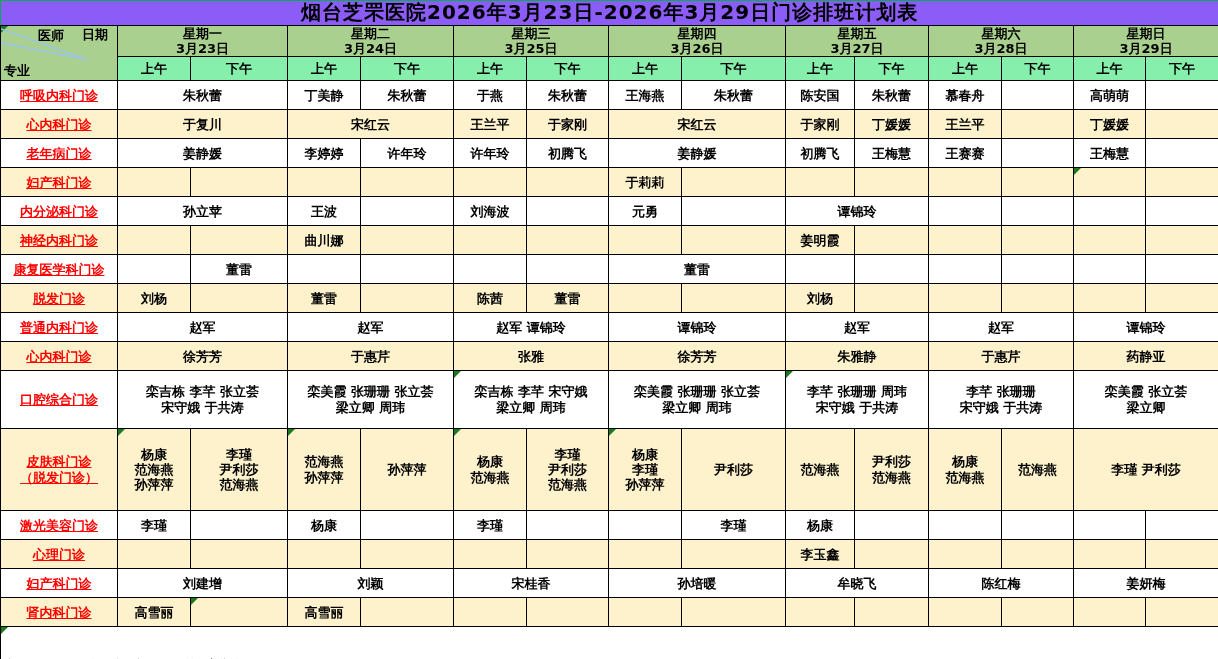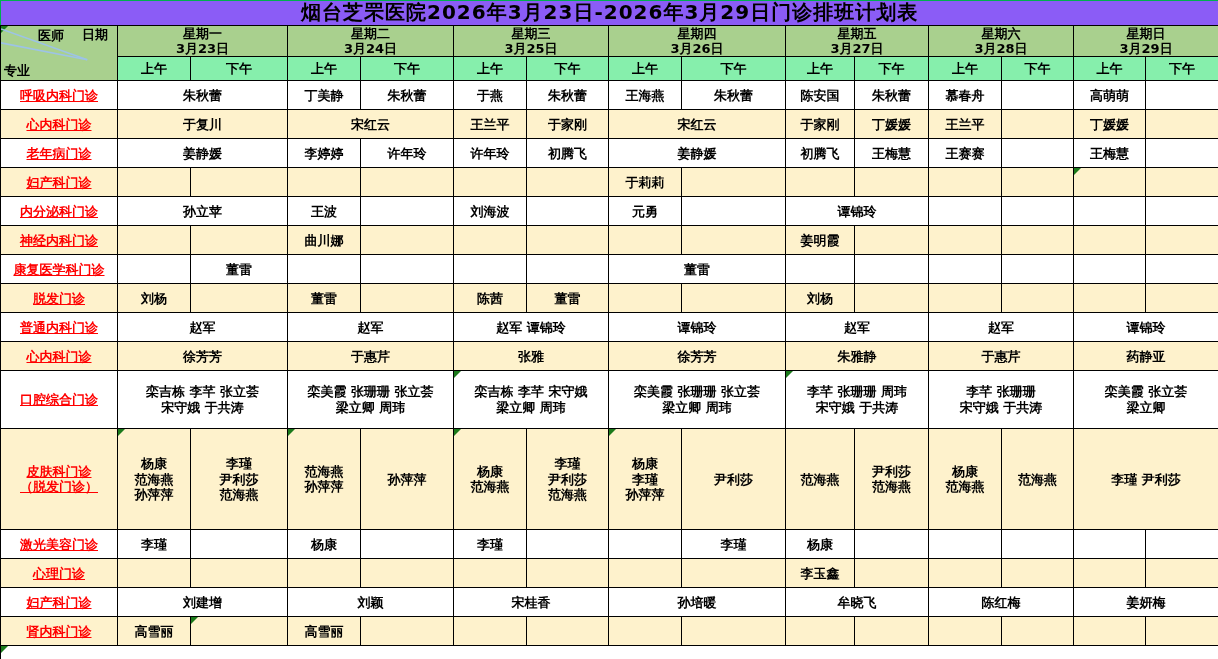--- a/index.html
+++ b/index.html
@@ -14,21 +14,21 @@
   td.corner{background:#A9D08E;padding:0;}
   .corner-wrap{position:absolute;inset:0;}
   .corner-wrap svg{position:absolute;inset:0;width:100%;height:100%;}
   .corner-date{position:absolute;top:1px;right:9px;}
   .corner-doctor{position:absolute;top:2px;left:37px;}
   .corner-spec{position:absolute;bottom:2px;left:3px;margin-top:16px;}
   tr.white td{background:#FFFFFF;}
   tr.cream td{background:#FEF2CC;}
   tr.r-data{height:29px;}
   tr.h2{height:58px;margin-left:24px;}
-  tr.h3{height:101px;}
+  tr.h3{height:82px;}
   td.lbl{color:#FF0000;text-decoration:underline;}
   td.flag::before{content:"";position:absolute;left:0;top:0;width:0;height:0;
      border-top:7px solid #1B7A1B;border-right:7px solid transparent;}
   tr.r-notes td{height:32px;text-align:left;vertical-align:top;font-weight:bold;font-size:12px;
      padding:2px 0 0 2px;background:#fff;}
 </style>
 </head>
 <body>
 
 <table>

